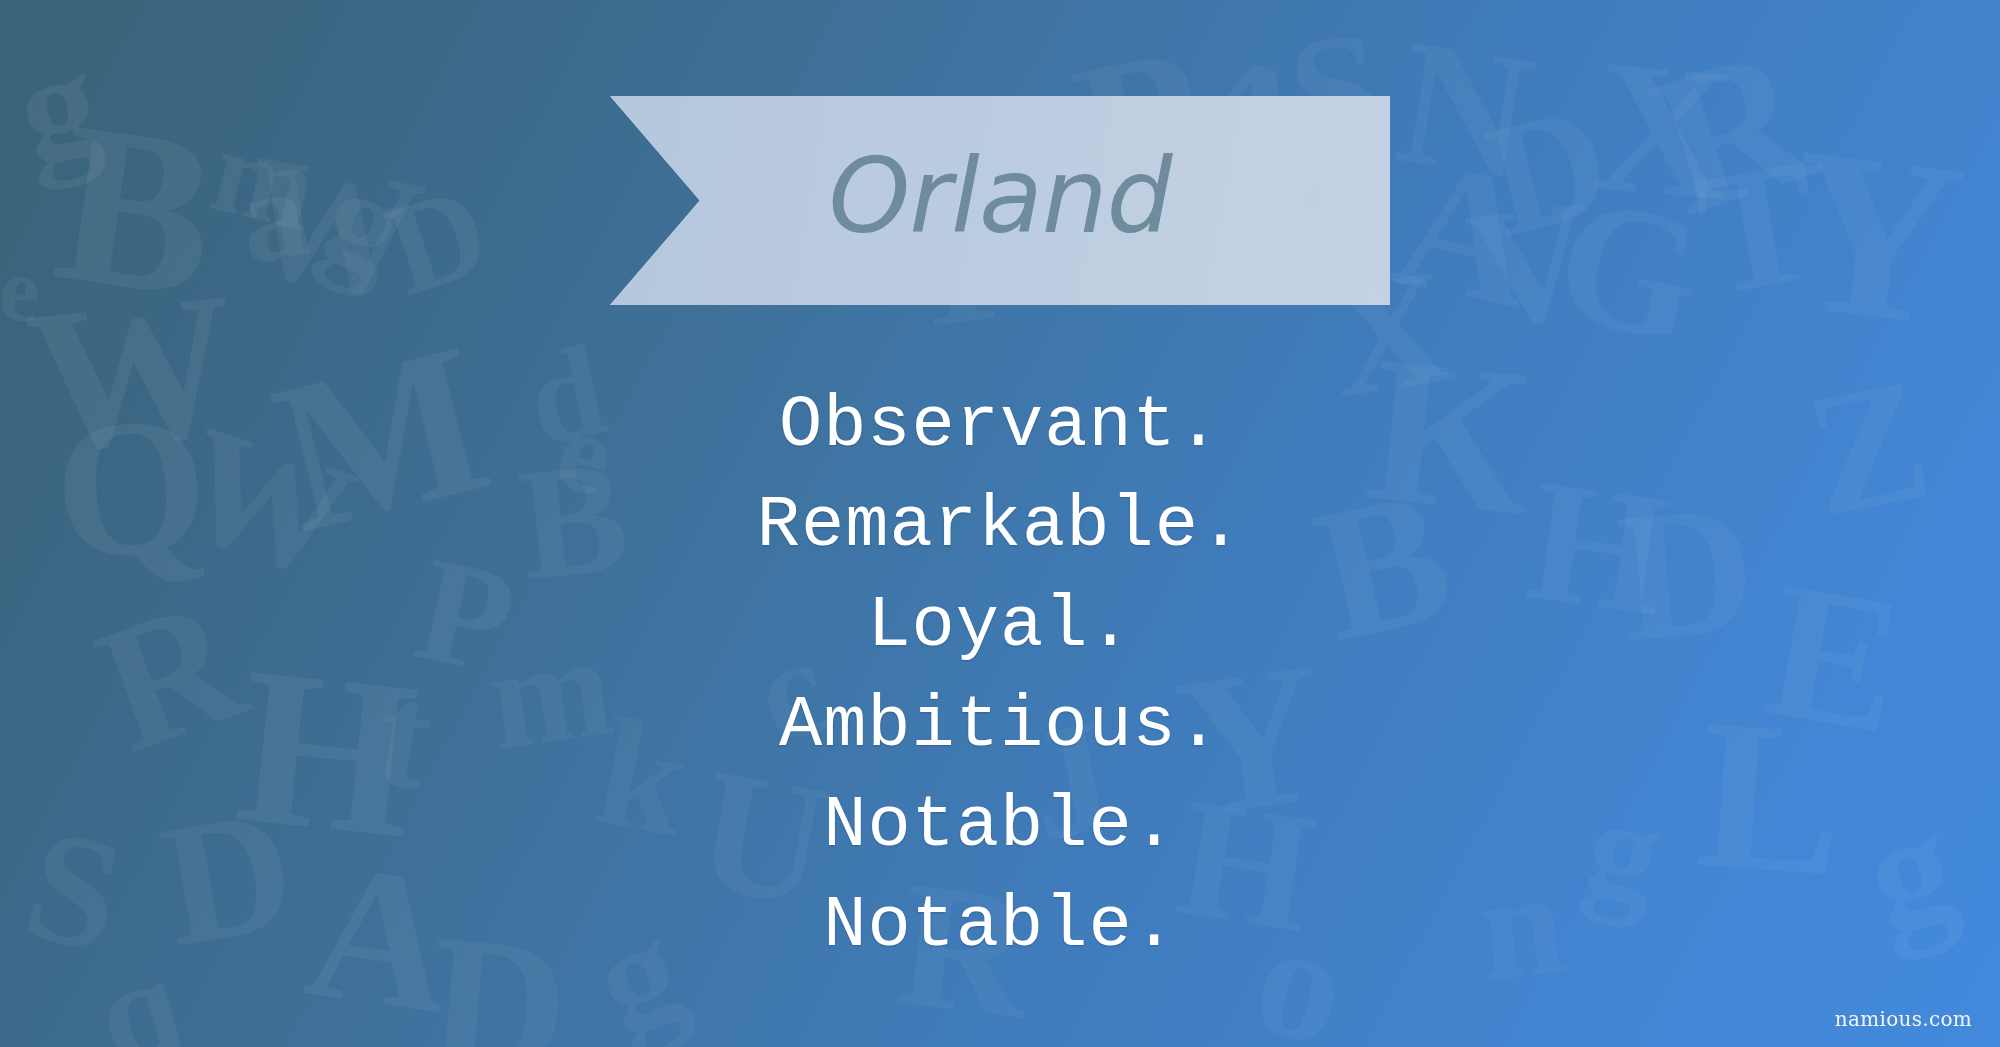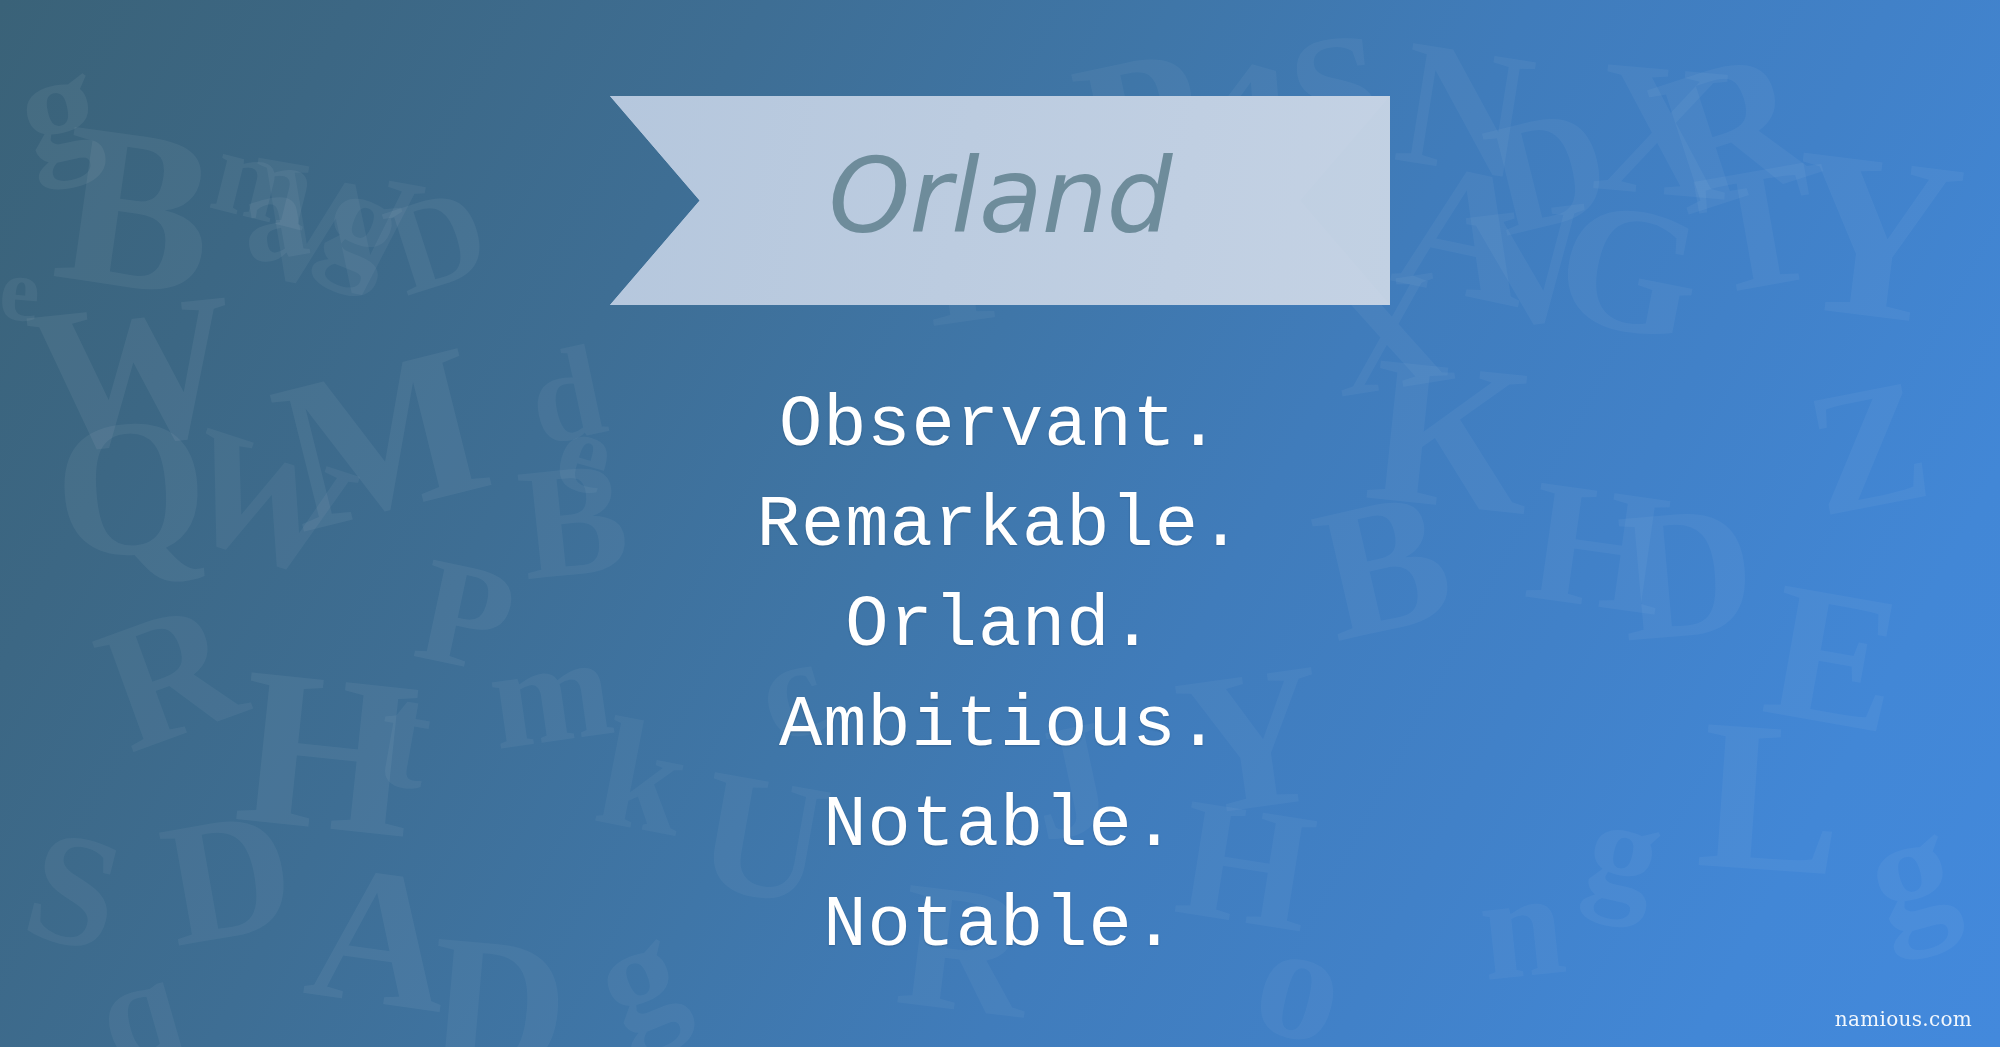--- a/index.html
+++ b/index.html
@@ -208,21 +208,21 @@
 
   <div class="banner-wrap">
     <div class="banner"></div>
     <div class="banner-inner"></div>
     <div class="banner-name">Orland</div>
   </div>
 
   <div class="meanings">
     <div class="meaning-line">Observant.</div>
     <div class="meaning-line">Remarkable.</div>
-    <div class="meaning-line">Orland.</div>
+    <div class="meaning-line">Loyal.</div>
     <div class="meaning-line">Ambitious.</div>
     <div class="meaning-line">Notable.</div>
     <div class="meaning-line">Notable.</div>
   </div>
 
   <div class="watermark">namious.com</div>
 
 </div>
 
 </body></html>

